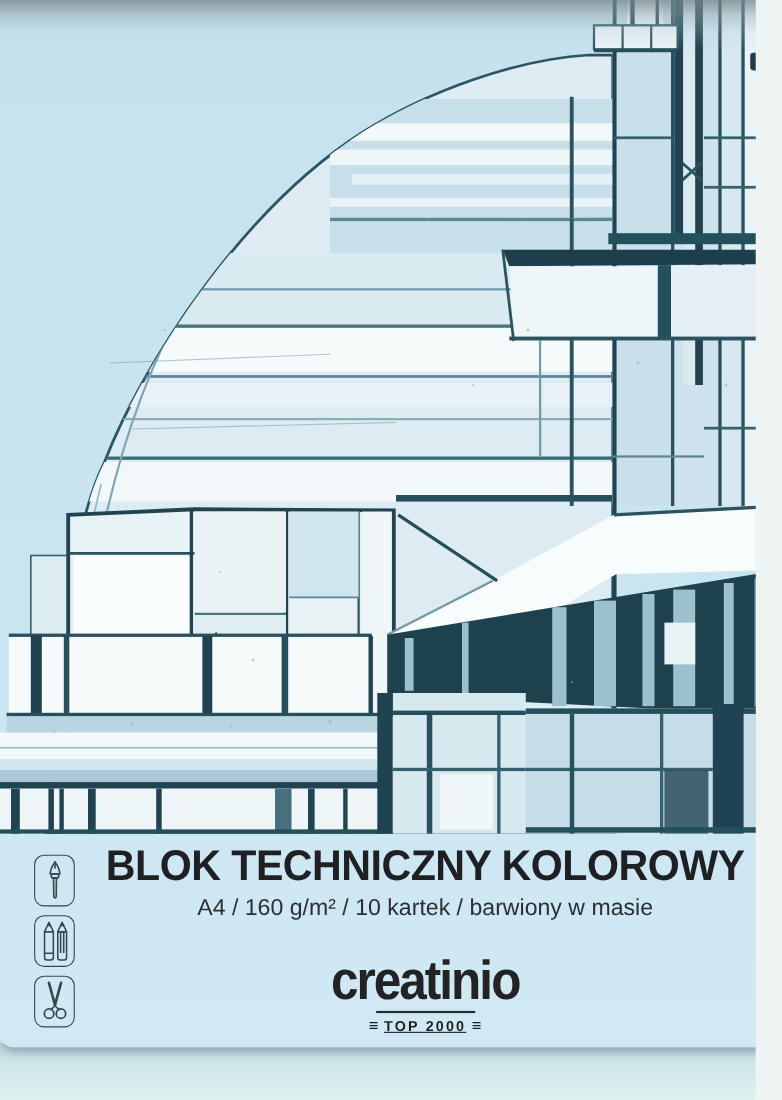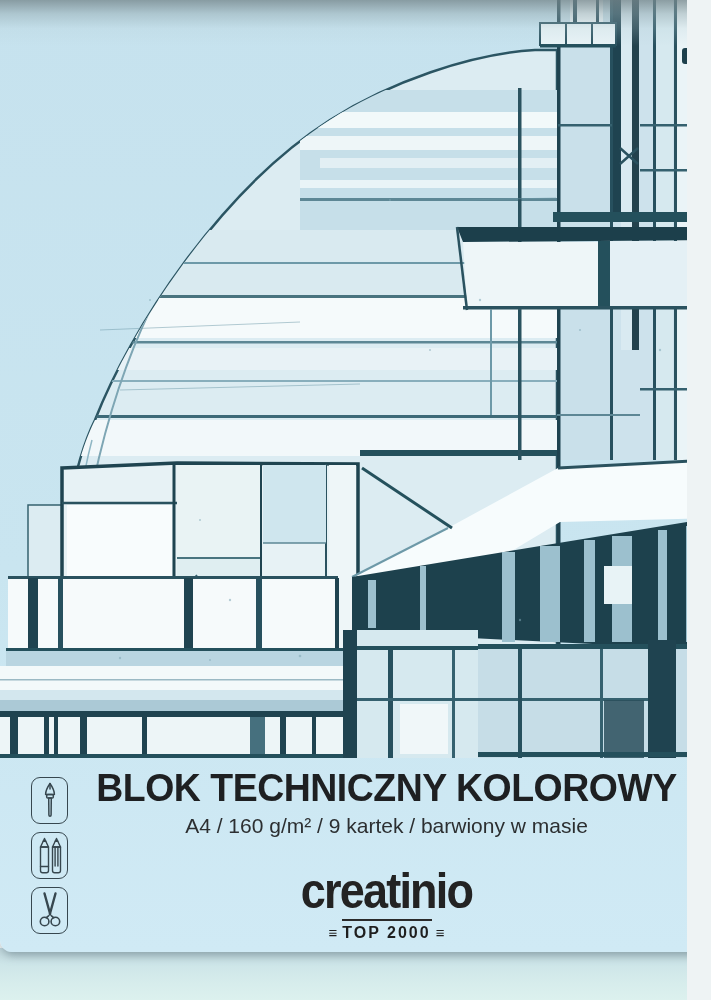--- a/index.html
+++ b/index.html
@@ -51,21 +51,21 @@
   .brand{
     margin:27px 0 0 0;line-height:50px;font-size:50px;font-weight:700;
     letter-spacing:-2px;color:#232323;transform:scaleX(.9);white-space:nowrap;
   }
   .brand-rule{width:90px;height:2px;background:#2b2b2b;margin:3px auto 4px auto;}
   .badge-row{
     display:flex;align-items:center;justify-content:center;gap:5px;
     font-weight:700;color:#1f1f1f;
   }
   .badge-decor{font-size:15px;line-height:14px;}
-  .badge-text{font-size:16px;letter-spacing:2px;line-height:15px;}
+  .badge-text{font-size:13px;letter-spacing:2px;line-height:15px;text-decoration:underline;}
 </style>
 </head>
 <body>
 
 <div class="stage">
 
   <div class="pad-edge"></div>
 
   <div class="cover">
 
@@ -286,21 +286,21 @@
             <line x1="15.5" y1="26.8" x2="13.2" y2="28.8"></line>
             <line x1="18.5" y1="26.8" x2="20.8" y2="28.8"></line>
             <circle cx="11.6" cy="32.5" r="4.3"></circle>
             <circle cx="22.4" cy="32.5" r="4.3"></circle>
           </svg>
         </div>
       </div>
 
       <div class="text-col">
         <h1 class="title">BLOK TECHNICZNY KOLOROWY</h1>
-        <p class="specs">A4 / 160 g/m² / 9 kartek / barwiony w masie</p>
+        <p class="specs">A4 / 160 g/m² / 10 kartek / barwiony w masie</p>
         <div class="brand">creatinio</div>
         <div class="brand-rule"></div>
         <div class="badge-row">
           <span class="badge-decor">≡</span>
           <span class="badge-text">TOP 2000</span>
           <span class="badge-decor">≡</span>
         </div>
       </div>
     </div>
 

